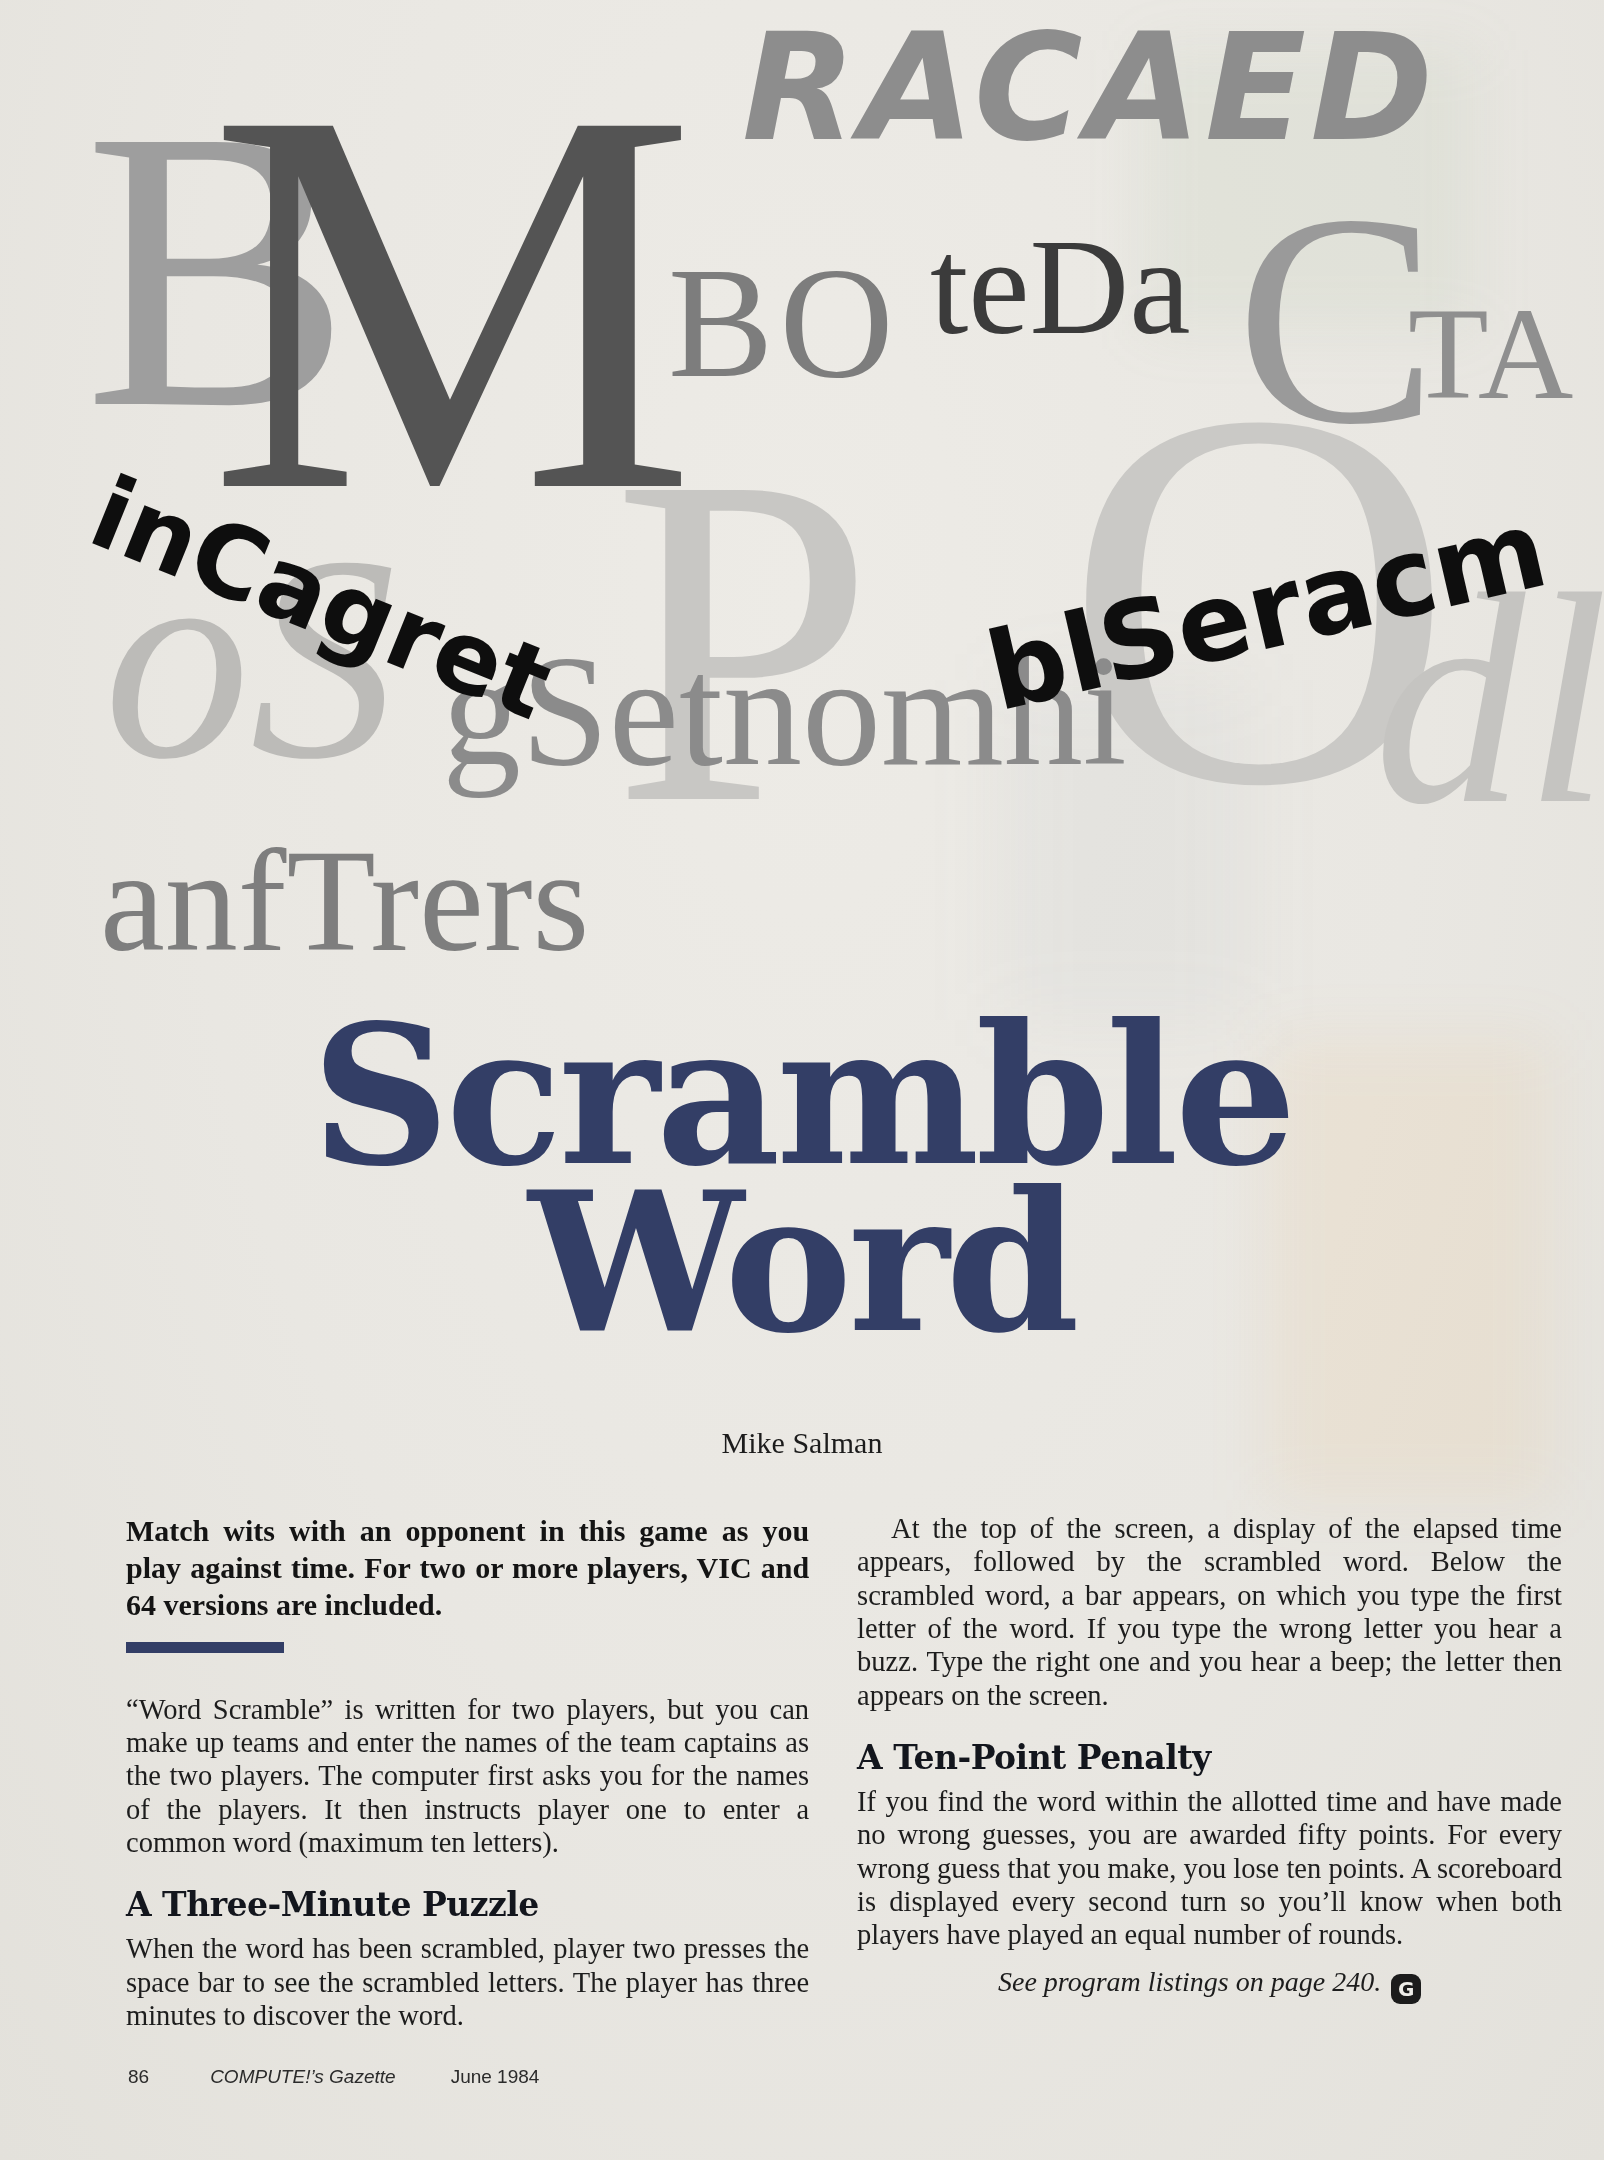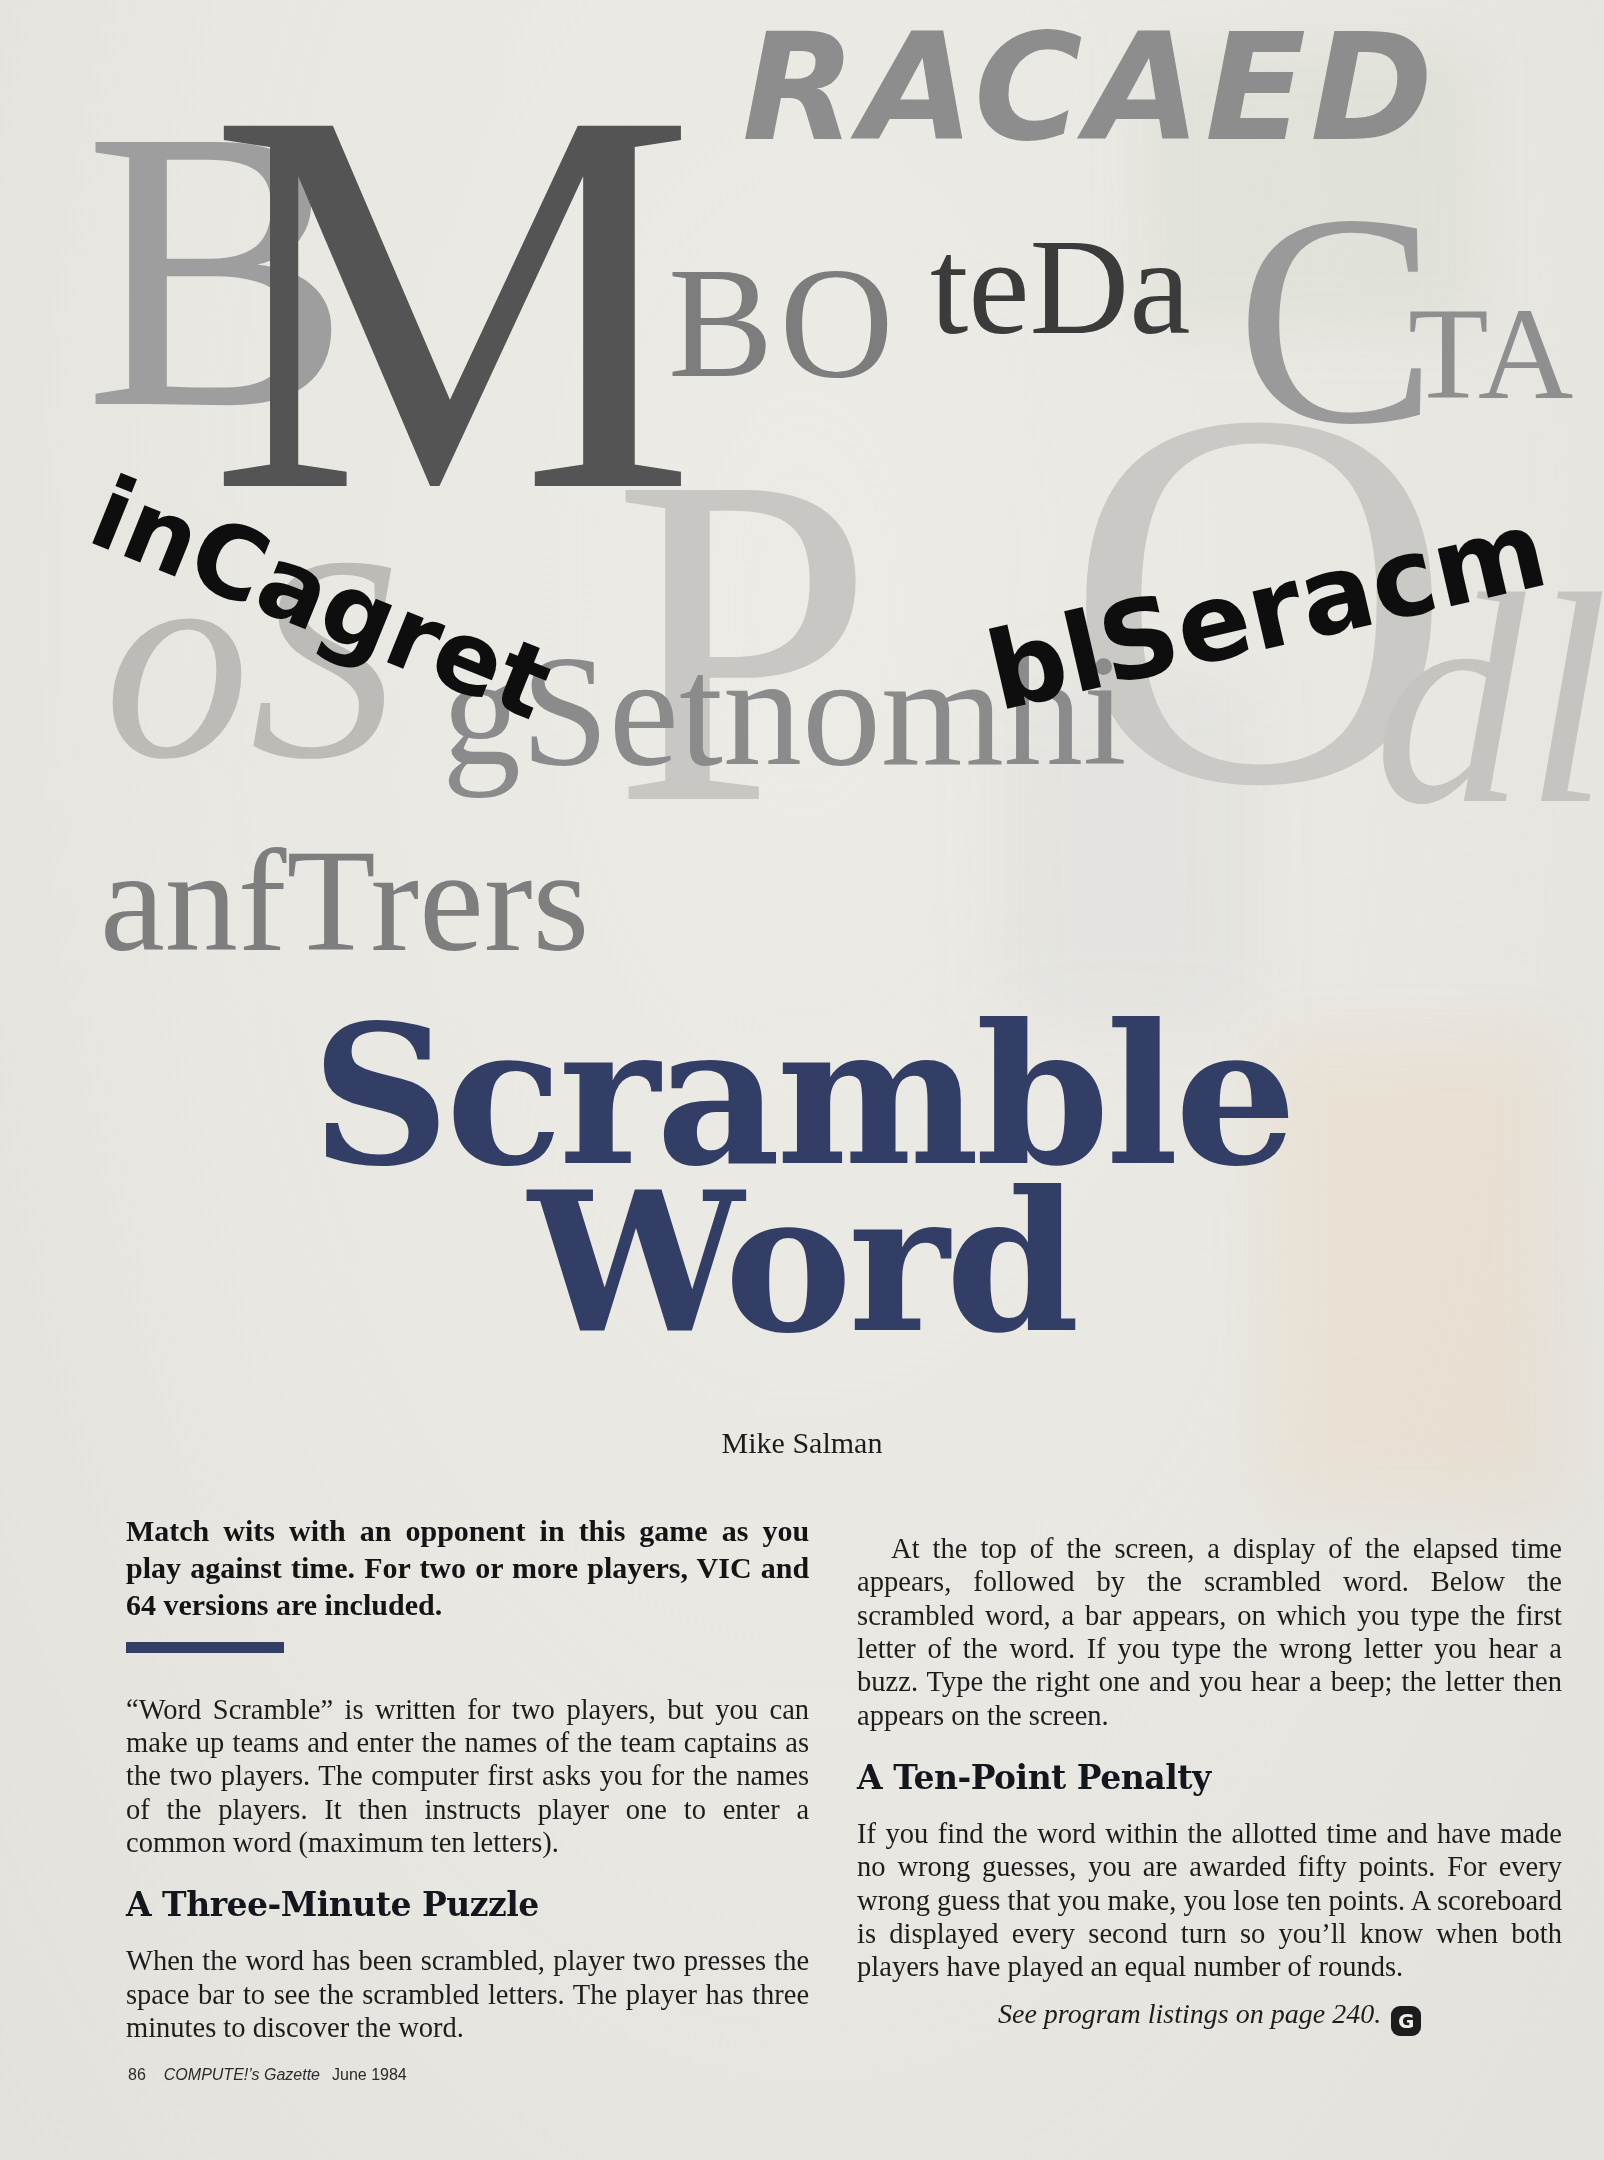--- a/index.html
+++ b/index.html
@@ -53,21 +53,21 @@
     text-align:center; font-size:30px; color:#1c1c1c;
   }
 
   
   .body {
     position:absolute; left:126px; top:1512px; width:1436px;
     display:flex; gap:48px;
   }
   .col-left  { width:690px; }
   .col-right { width:712px; }
-  .bodytext  { font-size:28.5px; line-height:1.17; text-align:justify; color:#1d1d1d;margin-top:20px; }
+  .bodytext  { font-size:28.5px; line-height:1.17; text-align:justify; color:#1d1d1d; }
   .intro     { font-weight:bold; font-size:30px; line-height:1.24; text-align:justify; color:#141414; }
   .rule      { width:158px; height:11px; background:#333e66; margin-top:18px; }
   .para1     { margin-top:40px; }
   .sect {
     font-family:"DejaVu Serif", serif; font-weight:bold;
     font-size:33px; color:#13161d; letter-spacing:-0.5px;
     margin-top:26px; margin-bottom:8px;
   }
   .para3 { text-indent:34px; }
   .listing { margin-top:14px; text-align:center; font-style:italic; font-size:28px; }
@@ -75,22 +75,22 @@
     display:inline-block; width:30px; height:30px;
     background:#1c1c1c; color:#efeee9; border-radius:9px;
     font-family:"DejaVu Sans",sans-serif; font-weight:bold; font-style:normal;
     font-size:20px; line-height:30px; text-align:center;
     vertical-align:-5px; margin-left:10px;
   }
 
   
   .footer {
     position:absolute; left:128px; top:2066px;
-    font-family:"Liberation Sans", sans-serif; font-size:16px; color:#2b2b2b;
-    display:flex; align-items:center;
+    font-family:"Liberation Sans", sans-serif; font-size:19px; color:#2b2b2b;
+    display:flex; align-items:center;gap:43px;
   }
   .footer .mag   { font-style:italic; margin-left:18px; }
   .footer .issue { margin-left:12px; }
 </style>
 </head>
 <body>
 
 <div class="page">
 
   <div class="ghost ghost1"></div>

